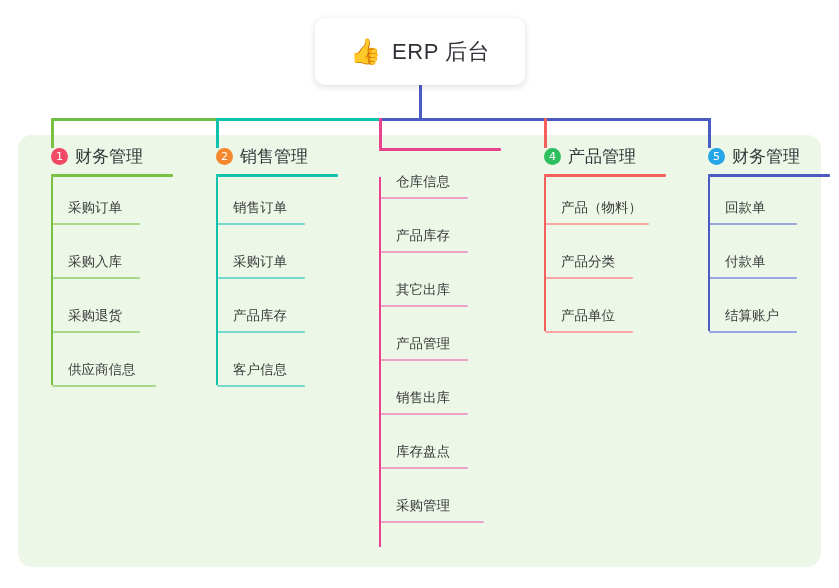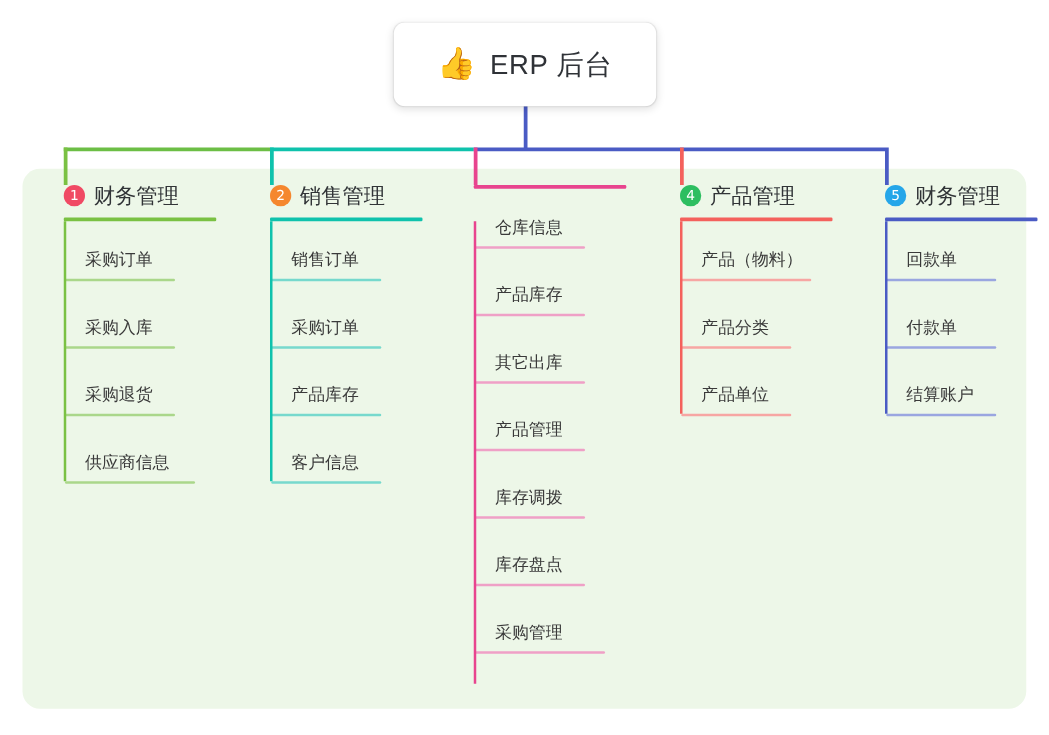--- a/index.html
+++ b/index.html
@@ -214,21 +214,21 @@
         </div>
         <div class="item">
           <span class="item-label">其它出库</span>
           <div class="item-rule" style="background: rgb(239, 160, 198); width: 88px;"></div>
         </div>
         <div class="item">
           <span class="item-label">产品管理</span>
           <div class="item-rule" style="background: rgb(239, 160, 198); width: 88px;"></div>
         </div>
         <div class="item">
-          <span class="item-label">库存调拨</span>
+          <span class="item-label">销售出库</span>
           <div class="item-rule" style="background: rgb(239, 160, 198); width: 88px;"></div>
         </div>
         <div class="item">
           <span class="item-label">库存盘点</span>
           <div class="item-rule" style="background: rgb(239, 160, 198); width: 88px;"></div>
         </div>
         <div class="item">
           <span class="item-label">采购管理</span>
           <div class="item-rule" style="background: rgb(239, 160, 198); width: 104px;"></div>
         </div>

